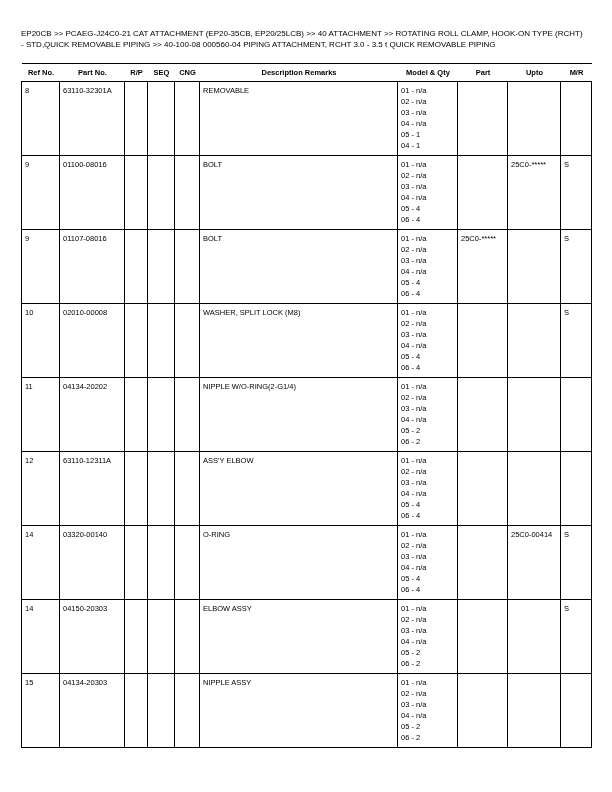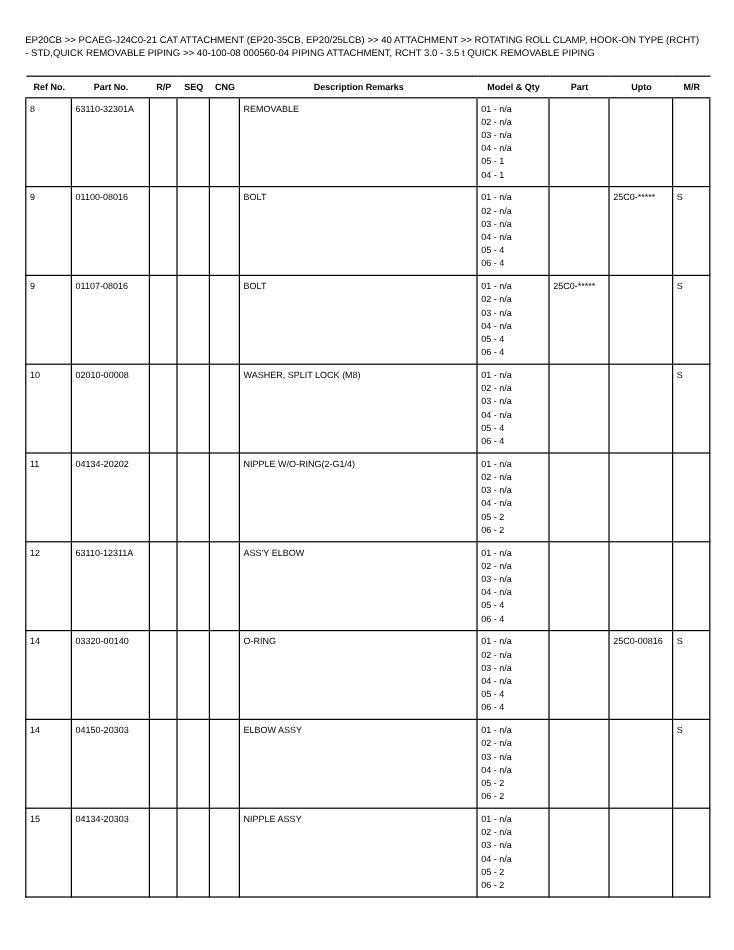--- a/index.html
+++ b/index.html
@@ -236,21 +236,21 @@
     <td>O-RING</td>
     <td>
             <div>01 - n/a</div>
             <div>02 - n/a</div>
             <div>03 - n/a</div>
             <div>04 - n/a</div>
             <div>05 - 4</div>
             <div>06 - 4</div>
           </td>
     <td>&nbsp;</td>
-    <td>25C0-00816</td>
+    <td>25C0-00414</td>
     <td>S</td>
   </tr>
 
   <tr>
     <td>14</td>
     <td>04150-20303</td>
     <td>&nbsp;</td>
     <td>&nbsp;</td>
     <td>&nbsp;</td>
     <td>ELBOW ASSY</td>

